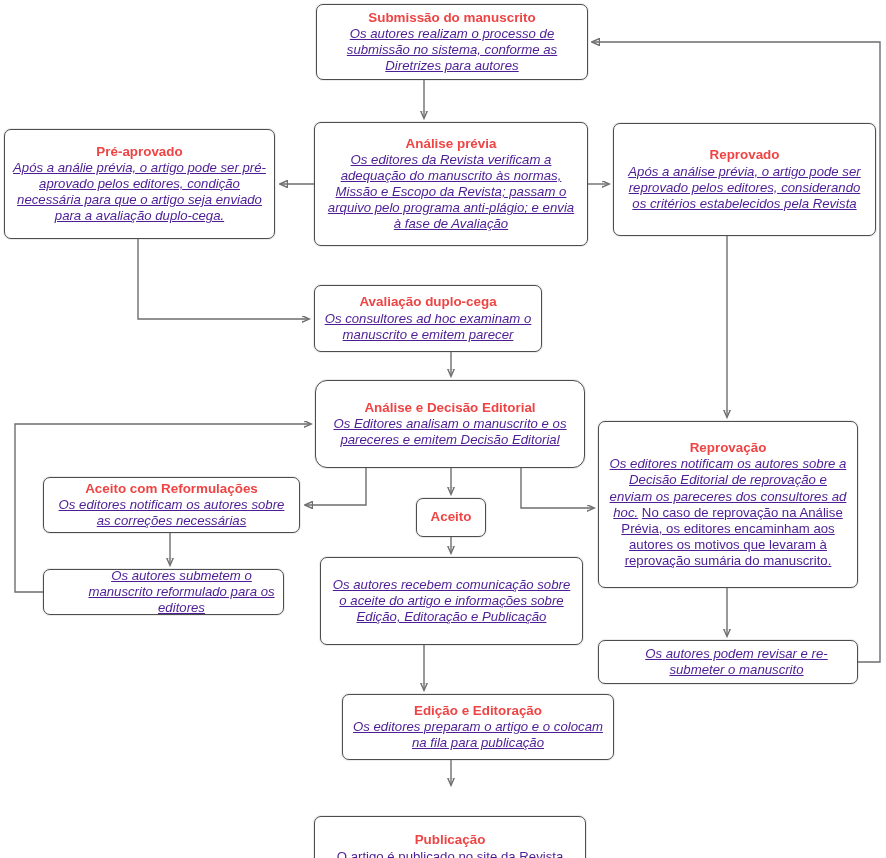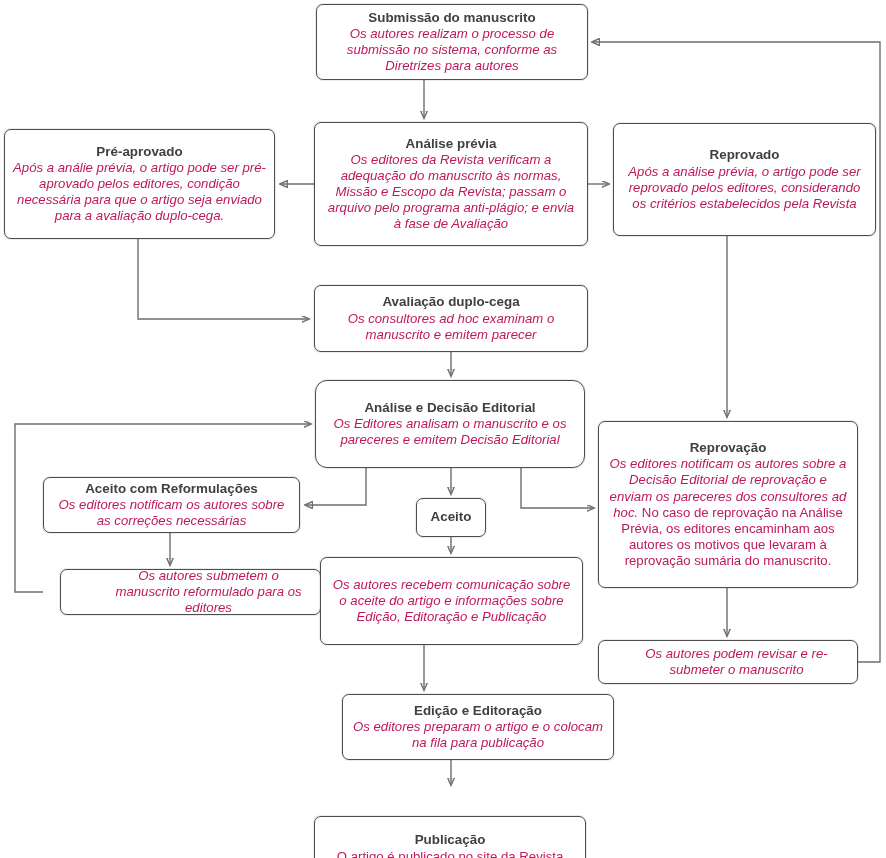--- a/index.html
+++ b/index.html
@@ -22,26 +22,27 @@
     align-items:center;
     justify-content:center;
     text-align:center;
     padding:4px 8px;
     line-height:1.22;
     font-size:13.2px;
     box-shadow:0 0 0 1px rgba(120,120,120,0.15);
   }
   .node .title{
     font-weight:bold;
-    color:#404040;
+    color:#ef4444;
     font-size:13.4px;
   }
   .node .body{
     font-style:italic;
-    color:#be185d;
+    color:#4c1d95;
+    text-decoration:underline;
   }
   .node .body.plain{ font-style:normal; }
   svg.wires{position:absolute;left:0;top:0;width:886px;height:858px;pointer-events:none;}
   svg.wires path{fill:none;stroke:#6e6e6e;stroke-width:1.4;}
 </style>
 </head>
 <body>
 
 <div id="canvas">
 
@@ -82,36 +83,36 @@
   <div class="node" style="left:314px;top:122px;width:274px;height:124px;">
     <span class="title">Análise prévia</span>
     <span class="body">Os editores da Revista verificam a adequação do manuscrito às normas, Missão e Escopo da Revista; passam o arquivo pelo programa anti-plágio; e envia à fase de Avaliação</span>
   </div>
 
   <div class="node" style="left:613px;top:123px;width:263px;height:113px;">
     <span class="title">Reprovado</span>
     <span class="body">Após a análise prévia, o artigo pode ser reprovado pelos editores, considerando os critérios estabelecidos pela Revista</span>
   </div>
 
-  <div class="node" style="left:314px;top:285px;width:274px;height:67px;">
+  <div class="node" style="left:314px;top:285px;width:228px;height:67px;">
     <span class="title">Avaliação duplo-cega</span>
     <span class="body">Os consultores ad hoc examinam o manuscrito e emitem parecer</span>
   </div>
 
   <div class="node" style="left:315px;top:380px;width:270px;height:88px;border-radius:12px;">
     <span class="title">Análise e Decisão Editorial</span>
     <span class="body">Os Editores analisam o manuscrito e os pareceres e emitem Decisão Editorial</span>
   </div>
 
   <div class="node" style="left:43px;top:477px;width:257px;height:56px;">
     <span class="title">Aceito com Reformulações</span>
     <span class="body">Os editores notificam os autores sobre as correções necessárias</span>
   </div>
 
-  <div class="node" style="left:60px;top:569px;width:261px;height:46px;padding-left:44px;">
+  <div class="node" style="left:43px;top:569px;width:241px;height:46px;padding-left:44px;">
     <span class="body">Os autores submetem o manuscrito reformulado para os editores</span>
   </div>
 
   <div class="node" style="left:416px;top:498px;width:70px;height:39px;">
     <span class="title">Aceito</span>
   </div>
 
   <div class="node" style="left:320px;top:557px;width:263px;height:88px;">
     <span class="body">Os autores recebem comunicação sobre o aceite do artigo e informações sobre Edição, Editoração e Publicação</span>
   </div>

